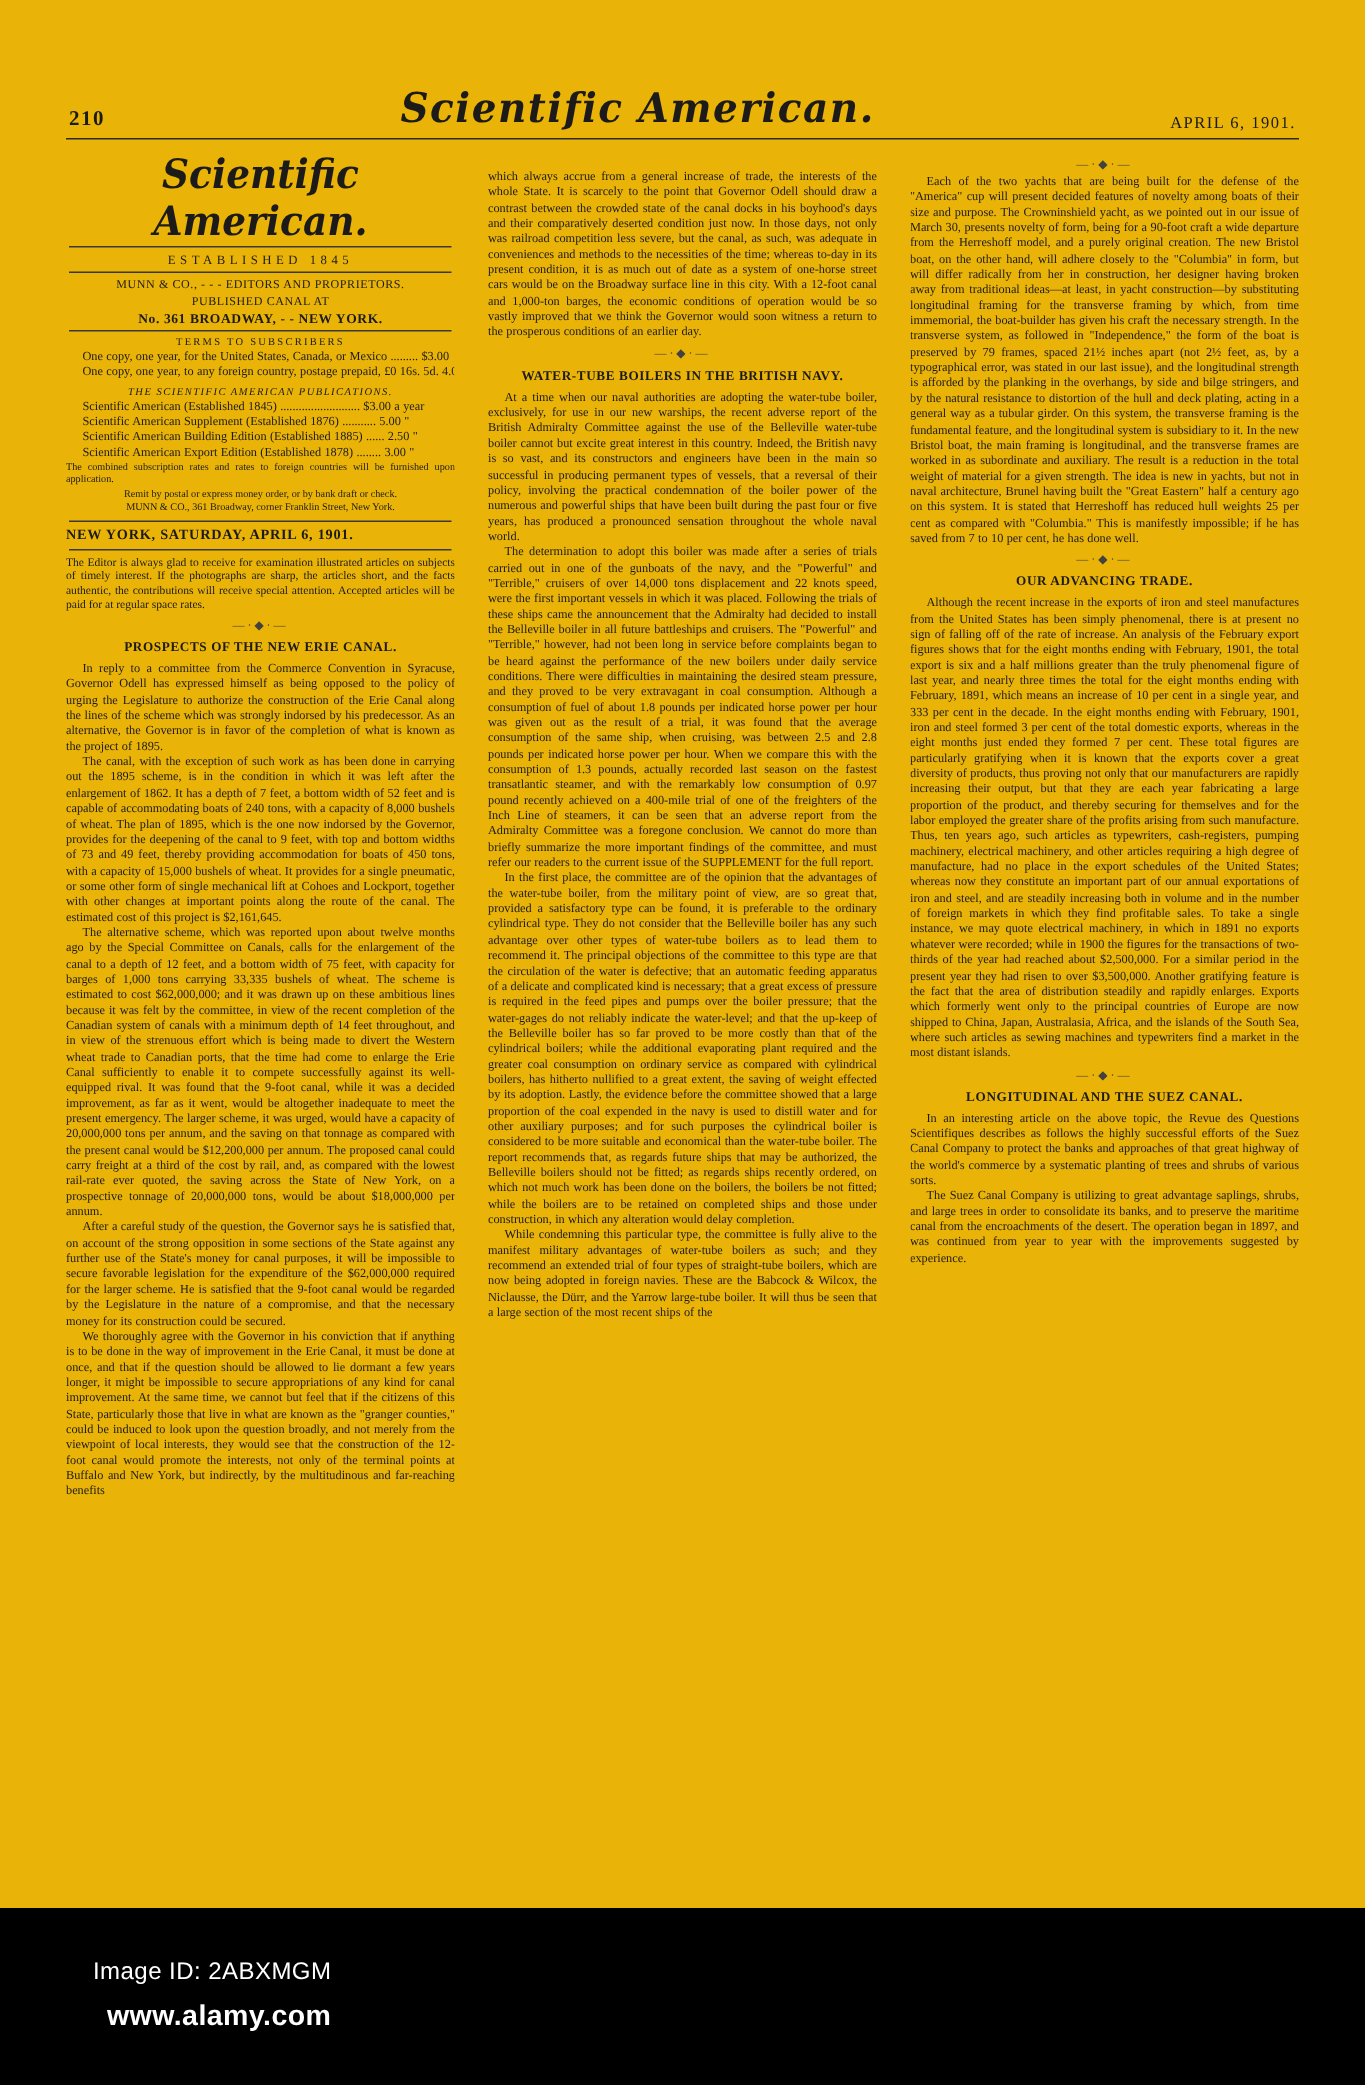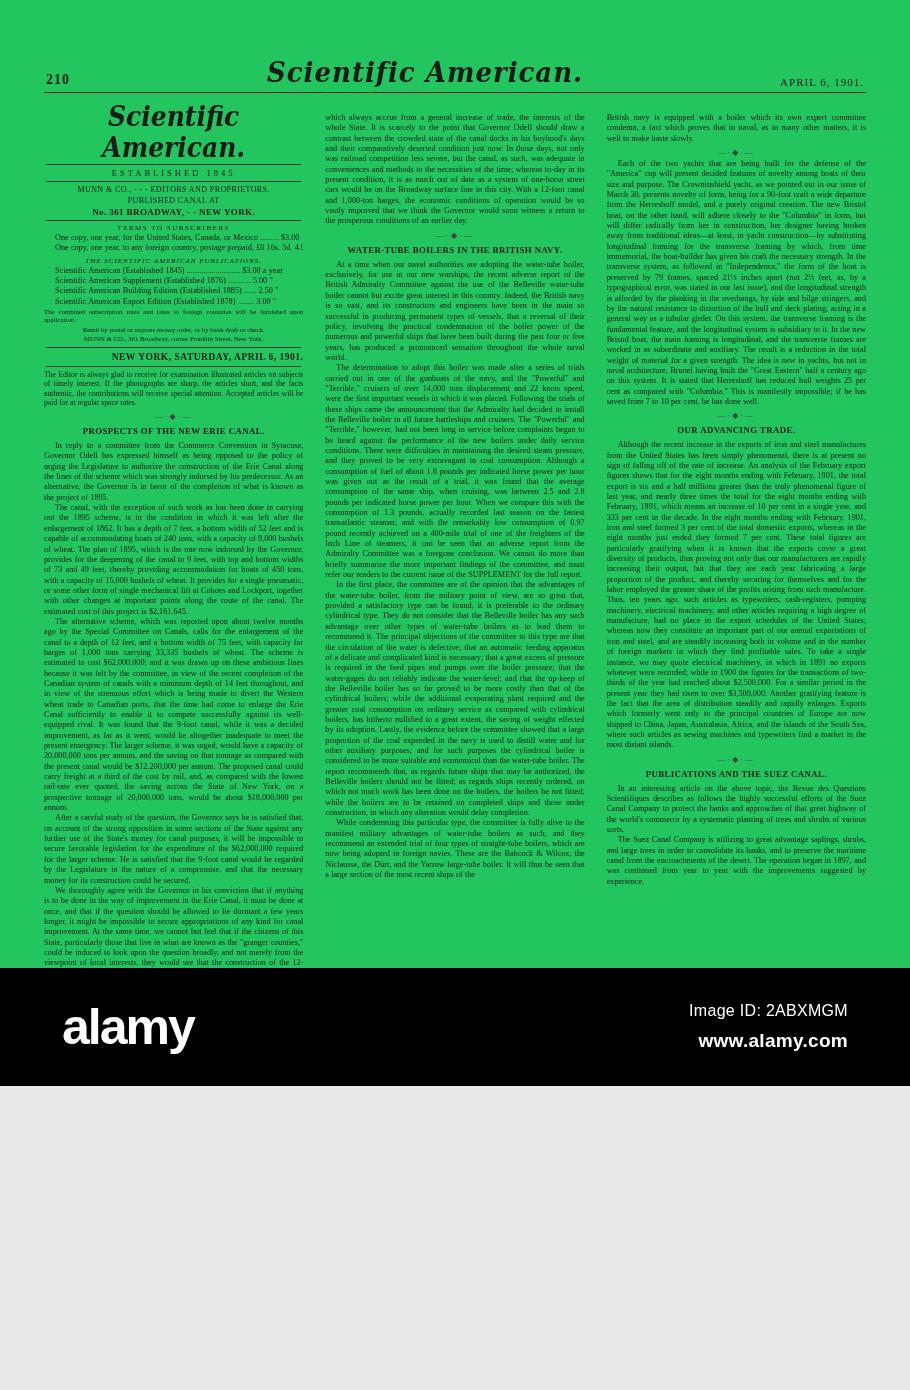--- a/index.html
+++ b/index.html
@@ -4,22 +4,22 @@
 <style>
   html, body { margin: 0; padding: 0; }
   body {
     width: 910px; height: 1390px;
     background: #e9e9e9;
     font-family: "Liberation Serif", serif;
     color: #1c1b19;
   }
   .page {
     position: relative;
-    width: 910px; height: 1086px;
-    background: #22c55e;
+    width: 910px; height: 1390px;
+    background: #eab308;
     overflow: hidden;
   }
   
   .page-header {
     display: flex; justify-content: space-between; align-items: flex-end;
     padding: 58px 46px 4px 46px;
   }
   .page-number { font-size: 14px; font-weight: bold; letter-spacing: 1px; }
   .journal-title {
     font-family: "DejaVu Serif", serif;
@@ -49,21 +49,21 @@
   }
   .rule  { border-top: 1px solid #3a3833; margin: 3px 2px; }
   .established { text-align: center; font-size: 8.5px; letter-spacing: 3px; margin: 2px 0; }
   .mast-line { text-align: center; font-size: 8px; letter-spacing: 0.4px; margin: 2px 0; }
   .mast-line.bold { font-weight: bold; font-size: 9px; }
   .terms-heading { text-align: center; font-size: 7px; letter-spacing: 1.5px; margin: 3px 0 1px 0; }
   .pubs-heading  { text-align: center; font-size: 7px; font-style: italic; letter-spacing: 1px; margin: 3px 0 1px 0; }
   .fineprint { font-size: 6.6px; line-height: 8.2px; margin: 0; text-align: left; white-space: nowrap; overflow: hidden; }
   .smallnote { font-size: 6.8px; line-height: 8.4px; margin: 1px 0; text-align: justify; }
   .smallnote.center { text-align: center; }
-  .dateline { text-align: right; font-weight: bold; font-size: 9.5px; letter-spacing: 0.5px; margin: 4px 0; }
+  .dateline { text-align: left; font-weight: bold; font-size: 9.5px; letter-spacing: 0.5px; margin: 4px 0; }
   .editor-note { font-size: 7.7px; line-height: 9.6px; text-align: justify; margin: 3px 0 2px 0; }
 
   
   .headline {
     font-size: 8.8px; font-weight: bold; text-align: center;
     letter-spacing: 0.4px; margin: 5px 8px 4px 8px; line-height: 11px;
   }
   .para, .para-list p {
     font-size: 8.2px; line-height: 10.35px;
     margin: 0; text-indent: 11px;
@@ -153,44 +153,42 @@
       <h2 class="headline">WATER-TUBE BOILERS IN THE BRITISH NAVY.</h2>
       <div class="para-list">
           <p class="para">At a time when our naval authorities are adopting the water-tube boiler, exclusively, for use in our new warships, the recent adverse report of the British Admiralty Committee against the use of the Belleville water-tube boiler cannot but excite great interest in this country. Indeed, the British navy is so vast, and its constructors and engineers have been in the main so successful in producing permanent types of vessels, that a reversal of their policy, involving the practical condemnation of the boiler power of the numerous and powerful ships that have been built during the past four or five years, has produced a pronounced sensation throughout the whole naval world.</p>
           <p class="para">The determination to adopt this boiler was made after a series of trials carried out in one of the gunboats of the navy, and the "Powerful" and "Terrible," cruisers of over 14,000 tons displacement and 22 knots speed, were the first important vessels in which it was placed. Following the trials of these ships came the announcement that the Admiralty had decided to install the Belleville boiler in all future battleships and cruisers. The "Powerful" and "Terrible," however, had not been long in service before complaints began to be heard against the performance of the new boilers under daily service conditions. There were difficulties in maintaining the desired steam pressure, and they proved to be very extravagant in coal consumption. Although a consumption of fuel of about 1.8 pounds per indicated horse power per hour was given out as the result of a trial, it was found that the average consumption of the same ship, when cruising, was between 2.5 and 2.8 pounds per indicated horse power per hour. When we compare this with the consumption of 1.3 pounds, actually recorded last season on the fastest transatlantic steamer, and with the remarkably low consumption of 0.97 pound recently achieved on a 400-mile trial of one of the freighters of the Inch Line of steamers, it can be seen that an adverse report from the Admiralty Committee was a foregone conclusion. We cannot do more than briefly summarize the more important findings of the committee, and must refer our readers to the current issue of the SUPPLEMENT for the full report.</p>
           <p class="para">In the first place, the committee are of the opinion that the advantages of the water-tube boiler, from the military point of view, are so great that, provided a satisfactory type can be found, it is preferable to the ordinary cylindrical type. They do not consider that the Belleville boiler has any such advantage over other types of water-tube boilers as to lead them to recommend it. The principal objections of the committee to this type are that the circulation of the water is defective; that an automatic feeding apparatus of a delicate and complicated kind is necessary; that a great excess of pressure is required in the feed pipes and pumps over the boiler pressure; that the water-gages do not reliably indicate the water-level; and that the up-keep of the Belleville boiler has so far proved to be more costly than that of the cylindrical boilers; while the additional evaporating plant required and the greater coal consumption on ordinary service as compared with cylindrical boilers, has hitherto nullified to a great extent, the saving of weight effected by its adoption. Lastly, the evidence before the committee showed that a large proportion of the coal expended in the navy is used to distill water and for other auxiliary purposes; and for such purposes the cylindrical boiler is considered to be more suitable and economical than the water-tube boiler. The report recommends that, as regards future ships that may be authorized, the Belleville boilers should not be fitted; as regards ships recently ordered, on which not much work has been done on the boilers, the boilers be not fitted; while the boilers are to be retained on completed ships and those under construction, in which any alteration would delay completion.</p>
           <p class="para">While condemning this particular type, the committee is fully alive to the manifest military advantages of water-tube boilers as such; and they recommend an extended trial of four types of straight-tube boilers, which are now being adopted in foreign navies. These are the Babcock &amp; Wilcox, the Niclausse, the Dürr, and the Yarrow large-tube boiler. It will thus be seen that a large section of the most recent ships of the</p>
         </div>
     </section>
 
     <section class="col">
-      <p class="para noindent">British navy is equipped with a boiler which its own expert committee condemn, a fact which proves that in naval, as in many other matters, it is well to make haste slowly.</p>
 
       <div class="divider">—·◆·—</div>
       <div class="para-list">
           <p class="para">Each of the two yachts that are being built for the defense of the "America" cup will present decided features of novelty among boats of their size and purpose. The Crowninshield yacht, as we pointed out in our issue of March 30, presents novelty of form, being for a 90-foot craft a wide departure from the Herreshoff model, and a purely original creation. The new Bristol boat, on the other hand, will adhere closely to the "Columbia" in form, but will differ radically from her in construction, her designer having broken away from traditional ideas—at least, in yacht construction—by substituting longitudinal framing for the transverse framing by which, from time immemorial, the boat-builder has given his craft the necessary strength. In the transverse system, as followed in "Independence," the form of the boat is preserved by 79 frames, spaced 21½ inches apart (not 2½ feet, as, by a typographical error, was stated in our last issue), and the longitudinal strength is afforded by the planking in the overhangs, by side and bilge stringers, and by the natural resistance to distortion of the hull and deck plating, acting in a general way as a tubular girder. On this system, the transverse framing is the fundamental feature, and the longitudinal system is subsidiary to it. In the new Bristol boat, the main framing is longitudinal, and the transverse frames are worked in as subordinate and auxiliary. The result is a reduction in the total weight of material for a given strength. The idea is new in yachts, but not in naval architecture, Brunel having built the "Great Eastern" half a century ago on this system. It is stated that Herreshoff has reduced hull weights 25 per cent as compared with "Columbia." This is manifestly impossible; if he has saved from 7 to 10 per cent, he has done well.</p>
         </div>
 
       <div class="divider">—·◆·—</div>
       <h2 class="headline">OUR ADVANCING TRADE.</h2>
       <div class="para-list">
           <p class="para">Although the recent increase in the exports of iron and steel manufactures from the United States has been simply phenomenal, there is at present no sign of falling off of the rate of increase. An analysis of the February export figures shows that for the eight months ending with February, 1901, the total export is six and a half millions greater than the truly phenomenal figure of last year, and nearly three times the total for the eight months ending with February, 1891, which means an increase of 10 per cent in a single year, and 333 per cent in the decade. In the eight months ending with February, 1901, iron and steel formed 3 per cent of the total domestic exports, whereas in the eight months just ended they formed 7 per cent. These total figures are particularly gratifying when it is known that the exports cover a great diversity of products, thus proving not only that our manufacturers are rapidly increasing their output, but that they are each year fabricating a large proportion of the product, and thereby securing for themselves and for the labor employed the greater share of the profits arising from such manufacture. Thus, ten years ago, such articles as typewriters, cash-registers, pumping machinery, electrical machinery, and other articles requiring a high degree of manufacture, had no place in the export schedules of the United States; whereas now they constitute an important part of our annual exportations of iron and steel, and are steadily increasing both in volume and in the number of foreign markets in which they find profitable sales. To take a single instance, we may quote electrical machinery, in which in 1891 no exports whatever were recorded; while in 1900 the figures for the transactions of two-thirds of the year had reached about $2,500,000. For a similar period in the present year they had risen to over $3,500,000. Another gratifying feature is the fact that the area of distribution steadily and rapidly enlarges. Exports which formerly went only to the principal countries of Europe are now shipped to China, Japan, Australasia, Africa, and the islands of the South Sea, where such articles as sewing machines and typewriters find a market in the most distant islands.</p>
         </div>
 
       <div class="divider">—·◆·—</div>
-      <h2 class="headline">PUBLICATIONS AND THE SUEZ CANAL.</h2>
+      <h2 class="headline">LONGITUDINAL AND THE SUEZ CANAL.</h2>
       <div class="para-list">
           <p class="para">In an interesting article on the above topic, the Revue des Questions Scientifiques describes as follows the highly successful efforts of the Suez Canal Company to protect the banks and approaches of that great highway of the world's commerce by a systematic planting of trees and shrubs of various sorts.</p>
           <p class="para">The Suez Canal Company is utilizing to great advantage saplings, shrubs, and large trees in order to consolidate its banks, and to preserve the maritime canal from the encroachments of the desert. The operation began in 1897, and was continued from year to year with the improvements suggested by experience.</p>
         </div>
     </section>
 
   </main>
 
   <footer class="watermark-bar">
-    <span class="alamy-logo">alamy</span>
     <div class="watermark-right">
       <div class="watermark-id">Image ID: 2ABXMGM</div>
       <div class="watermark-url">www.alamy.com</div>
     </div>
   </footer>
 
 </div>
 
 </body></html>

